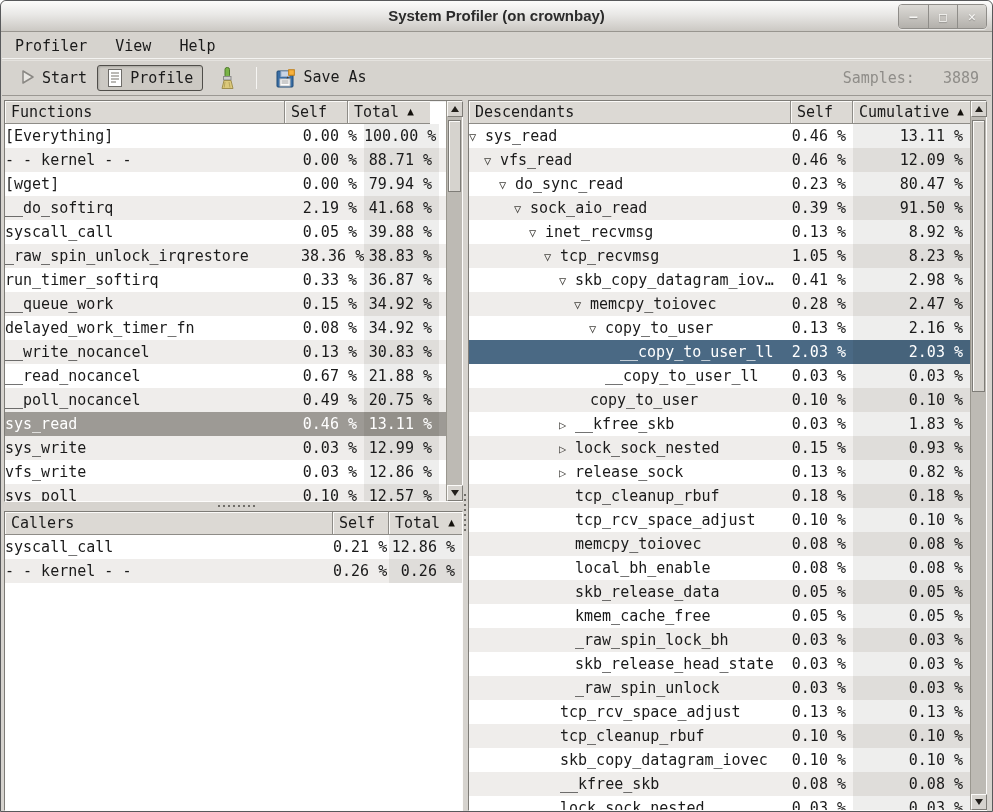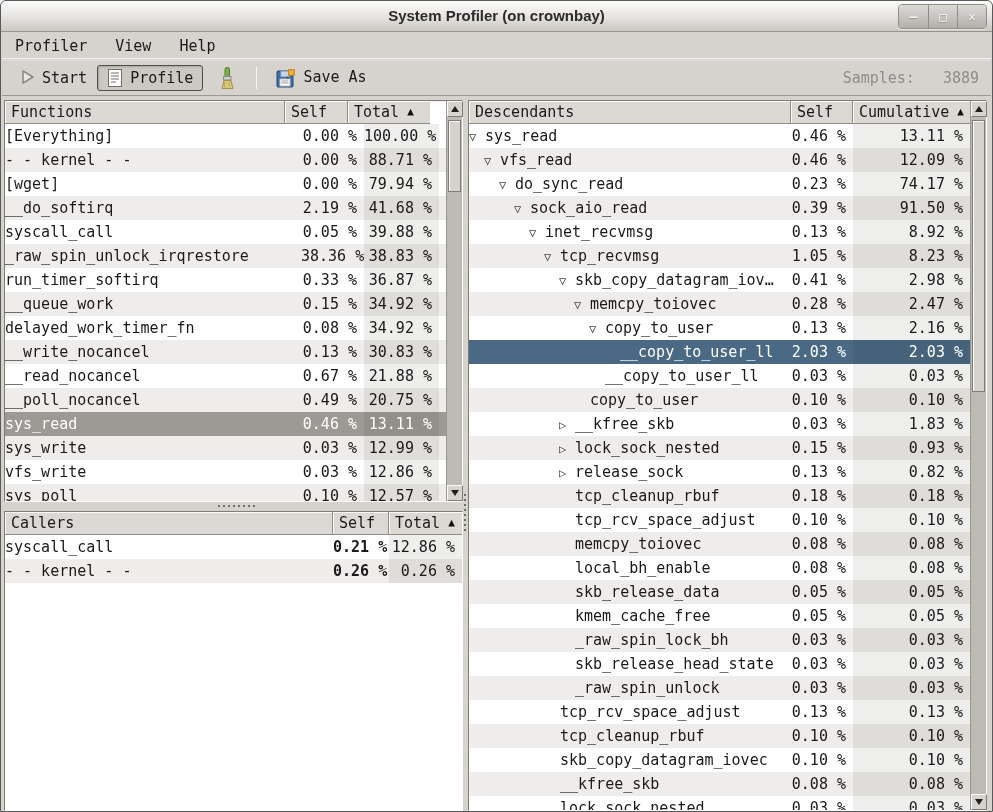--- a/index.html
+++ b/index.html
@@ -51,21 +51,21 @@
   .trow.sel-active{background:var(--sel-active);color:#fff;}
   .trow.sel-inactive{background:var(--sel-inactive);color:#fff;}
   .tcell{height:24px;line-height:24px;white-space:nowrap;overflow:hidden;}
   .tcell.name{}
   .tcell.num{text-align:right;padding-right:7px;}
   .tcell.m2{background:rgba(30,26,20,.075);}
   .expander{display:inline-block;width:16px;color:#45433f;font-size:12px;text-align:left;}
 
   
   .fn .name{width:296px;} .fn .self{width:63px;} .fn .m2{width:75px;}
-  .cal .name{width:328px;} .cal .self{width:56px;font-weight:bold;} .cal .m2{width:73px;}
+  .cal .name{width:328px;} .cal .self{width:56px;} .cal .m2{width:73px;}
   .des .name{width:322px;} .des .self{width:62px;} .des .m2{width:117px;}
 
   
   .vscroll{position:absolute;top:0;right:0;bottom:0;width:16px;background:#bdbab4;
     border-left:1px solid #9a978f;}
   .sbtn{position:absolute;left:0;width:16px;height:16px;background:#d6d3ce;
     border:1px solid #7e7c77;border-top-color:#fbfaf8;border-left-color:#fbfaf8;
     display:flex;align-items:center;justify-content:center;}
   .sbtn.up{top:0;} .sbtn.down{bottom:0;}
   .tri-up{width:0;height:0;border-left:4px solid transparent;border-right:4px solid transparent;
@@ -316,21 +316,21 @@
           <div class="tcell num m2">13.11 %</div>
         </div>
         <div class="trow alt">
           <div class="tcell name"><span style="display: inline-block; width: 15px;"></span><span class="expander">▽</span><span>vfs_read</span></div>
           <div class="tcell num self">0.46 %</div>
           <div class="tcell num m2">12.09 %</div>
         </div>
         <div class="trow">
           <div class="tcell name"><span style="display: inline-block; width: 30px;"></span><span class="expander">▽</span><span>do_sync_read</span></div>
           <div class="tcell num self">0.23 %</div>
-          <div class="tcell num m2">74.17 %</div>
+          <div class="tcell num m2">80.47 %</div>
         </div>
         <div class="trow alt">
           <div class="tcell name"><span style="display: inline-block; width: 45px;"></span><span class="expander">▽</span><span>sock_aio_read</span></div>
           <div class="tcell num self">0.39 %</div>
           <div class="tcell num m2">91.50 %</div>
         </div>
         <div class="trow">
           <div class="tcell name"><span style="display: inline-block; width: 60px;"></span><span class="expander">▽</span><span>inet_recvmsg</span></div>
           <div class="tcell num self">0.13 %</div>
           <div class="tcell num m2">8.92 %</div>

